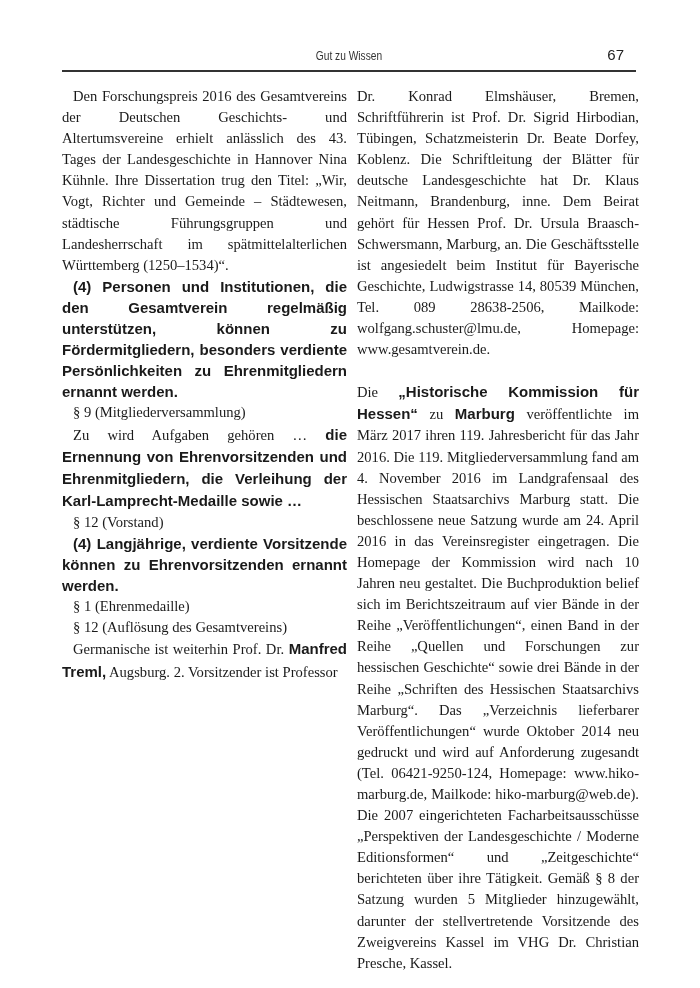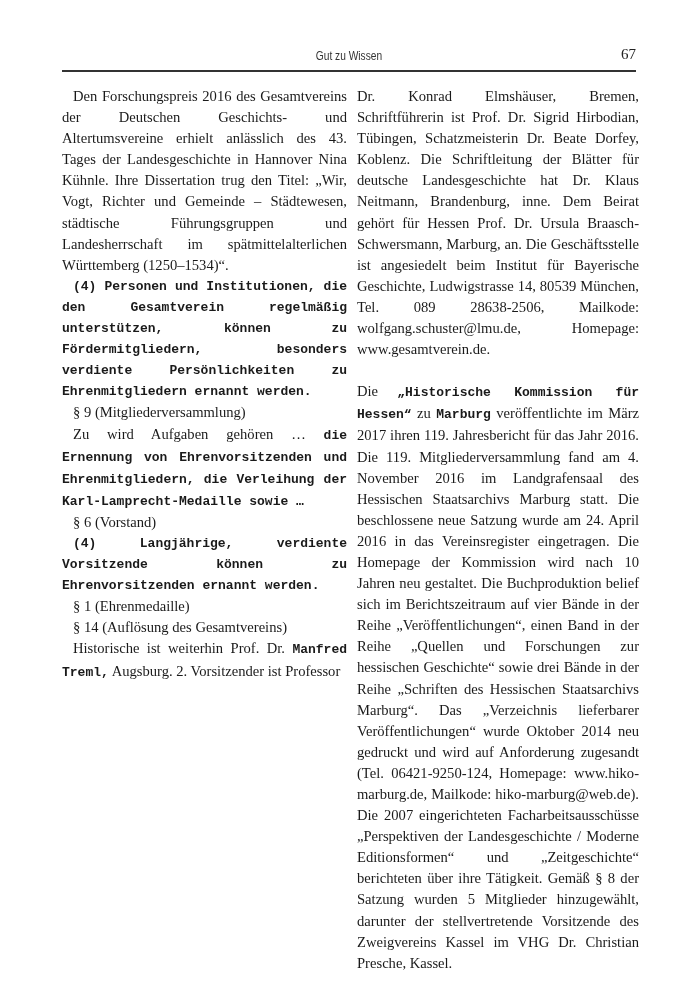--- a/index.html
+++ b/index.html
@@ -1,46 +1,46 @@
 <!DOCTYPE html>
 <html><head>
 <meta charset="utf-8">
 <style>
   html, body { margin: 0; padding: 0; background: #ffffff; }
   body { width: 700px; height: 988px; position: relative; overflow: hidden; color: #1a1a1a; }
   .header { position: absolute; left: 62px; right: 64px; top: 44px; height: 22px; }
   .header .title { position: absolute; left: 0; right: 0; text-align: center; font-family: "Liberation Sans", sans-serif; font-size: 12px; color: #333; top: 5px; letter-spacing: 0; transform: scaleX(0.85); }
-  .header .pageno { position: absolute; right: 0; top: 2px; font-family: Liberation Serif, serif; font-size: 15px; color: #222; }
+  .header .pageno { position: absolute; right: 12px; top: 2px; font-family: Liberation Sans, sans-serif; font-size: 15px; color: #222; }
   .rule { position: absolute; left: 62px; right: 64px; top: 70px; height: 1.5px; background: #333; }
   .col { position: absolute; top: 86px; width: 285px; font-family: "Liberation Serif", serif; font-size: 14.6px; line-height: 21.1px; text-align: justify; hyphens: manual; }
   .col.left { left: 62px; }
   .col.right { left: 357px; width: 282px; }
   .col p { margin: 0; text-indent: 11px; }
   .col p.noindent { text-indent: 0; }
-  .b { font-family: Liberation Mono, monospace; font-weight: bold; font-size: 13px; }
+  .b { font-family: Liberation Sans, sans-serif; font-weight: bold; font-size: 15px; }
   .gap { height: 21px; }
 </style>
 </head>
 <body>
 
 <div class="header">
   <span class="title">Gut zu Wissen</span>
   <span class="pageno">67</span>
 </div>
 <div class="rule"></div>
 
 <div class="col left">
   <p>Den Forschungspreis 2016 des Gesamtvereins der Deutschen Geschichts- und Altertumsvereine erhielt anlässlich des 43. Tages der Landesgeschichte in Hannover Nina Kühnle. Ihre Dissertation trug den Titel: „Wir, Vogt, Richter und Gemeinde – Städtewesen, städtische Führungsgruppen und Landesherrschaft im spätmittelalterlichen Württemberg (1250–1534)“.</p>
   <p class="b">(4) Personen und Institutionen, die den Gesamtverein regelmäßig unterstützen, können zu Fördermitgliedern, besonders verdiente Persönlichkeiten zu Ehrenmitgliedern ernannt werden.</p>
   <p>§ 9 (Mitgliederversammlung)</p>
   <p><span>Zu wird Aufgaben gehören … </span><span class="b">die Ernennung von Ehrenvorsitzenden und Ehrenmitgliedern, die Verleihung der Karl-Lamprecht-Medaille sowie …</span></p>
-  <p>§ 6 (Vorstand)</p>
+  <p>§ 12 (Vorstand)</p>
   <p class="b">(4) Langjährige, verdiente Vorsitzende können zu Ehrenvorsitzenden ernannt werden.</p>
   <p>§ 1 (Ehrenmedaille)</p>
-  <p>§ 14 (Auflösung des Gesamtvereins)</p>
-  <p><span>Historische ist weiterhin Prof. Dr. </span><span class="b">Manfred Treml,</span><span> Augsburg. 2. Vorsitzender ist Professor</span></p>
+  <p>§ 12 (Auflösung des Gesamtvereins)</p>
+  <p><span>Germanische ist weiterhin Prof. Dr. </span><span class="b">Manfred Treml,</span><span> Augsburg. 2. Vorsitzender ist Professor</span></p>
 </div>
 
 <div class="col right">
   <p class="noindent">Dr. Konrad Elmshäuser, Bremen, Schriftführerin ist Prof. Dr. Sigrid Hirbodian, Tübingen, Schatzmeisterin Dr. Beate Dorfey, Koblenz. Die Schriftleitung der Blätter für deutsche Landesgeschichte hat Dr. Klaus Neitmann, Brandenburg, inne. Dem Beirat gehört für Hessen Prof. Dr. Ursula Braasch-Schwersmann, Marburg, an. Die Geschäftsstelle ist angesiedelt beim Institut für Bayerische Geschichte, Ludwigstrasse 14, 80539 München, Tel. 089 28638-2506, Mailkode: wolfgang.schuster@lmu.de, Homepage: www.gesamtverein.de.</p>
   <div class="gap"></div>
   <p class="noindent"><span>Die </span><span class="b">„Historische Kommission für Hessen“</span><span> zu </span><span class="b">Marburg</span><span> veröffentlichte im März 2017 ihren 119. Jahresbericht für das Jahr 2016. Die 119. Mitgliederversammlung fand am 4. November 2016 im Landgrafensaal des Hessischen Staatsarchivs Marburg statt. Die beschlossene neue Satzung wurde am 24. April 2016 in das Vereinsregister eingetragen. Die Homepage der Kommission wird nach 10 Jahren neu gestaltet. Die Buchproduktion belief sich im Berichtszeitraum auf vier Bände in der Reihe „Veröffentlichungen“, einen Band in der Reihe „Quellen und Forschungen zur hessischen Geschichte“ sowie drei Bände in der Reihe „Schriften des Hessischen Staatsarchivs Marburg“. Das „Verzeichnis lieferbarer Veröffentlichungen“ wurde Oktober 2014 neu gedruckt und wird auf Anforderung zugesandt (Tel. 06421-9250-124, Homepage: www.hiko-marburg.de, Mailkode: hiko-marburg@web.de). Die 2007 eingerichteten Facharbeitsausschüsse „Perspektiven der Landesgeschichte / Moderne Editionsformen“ und „Zeitgeschichte“ berichteten über ihre Tätigkeit. Gemäß § 8 der Satzung wurden 5 Mitglieder hinzugewählt, darunter der stellvertretende Vorsitzende des Zweigvereins Kassel im VHG Dr. Christian Presche, Kassel.</span></p>
 </div>
 
 </body></html>

